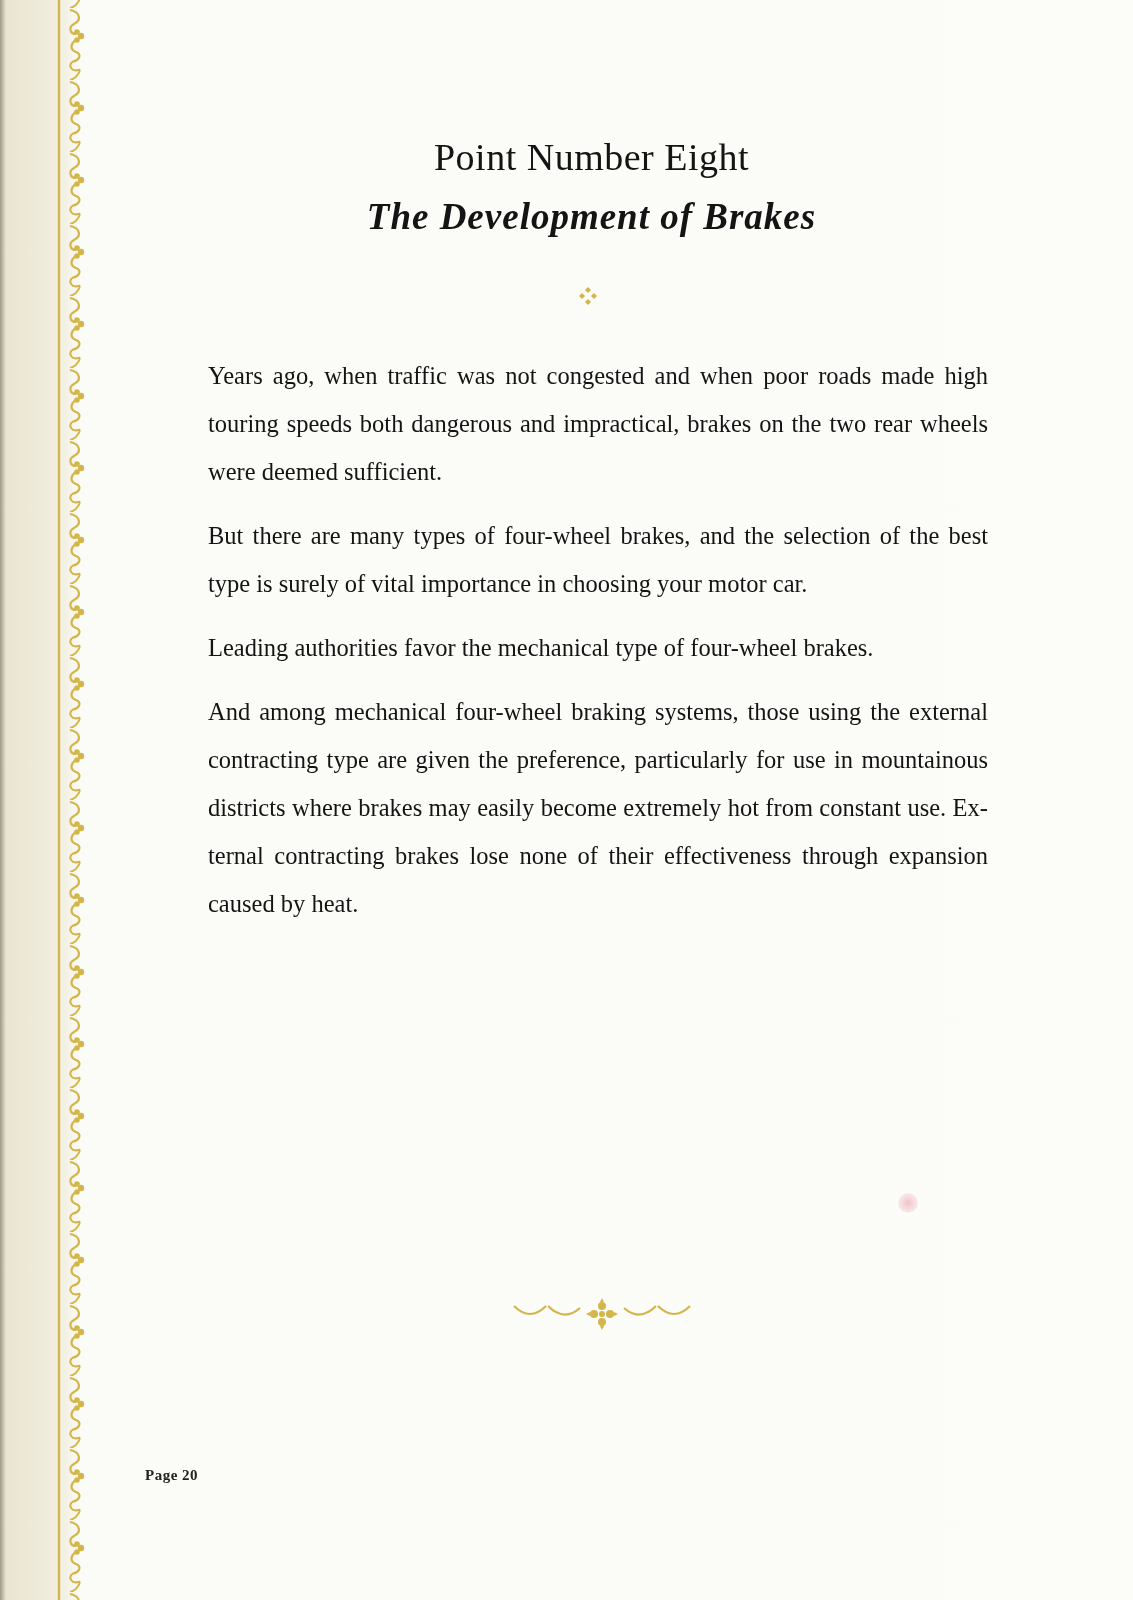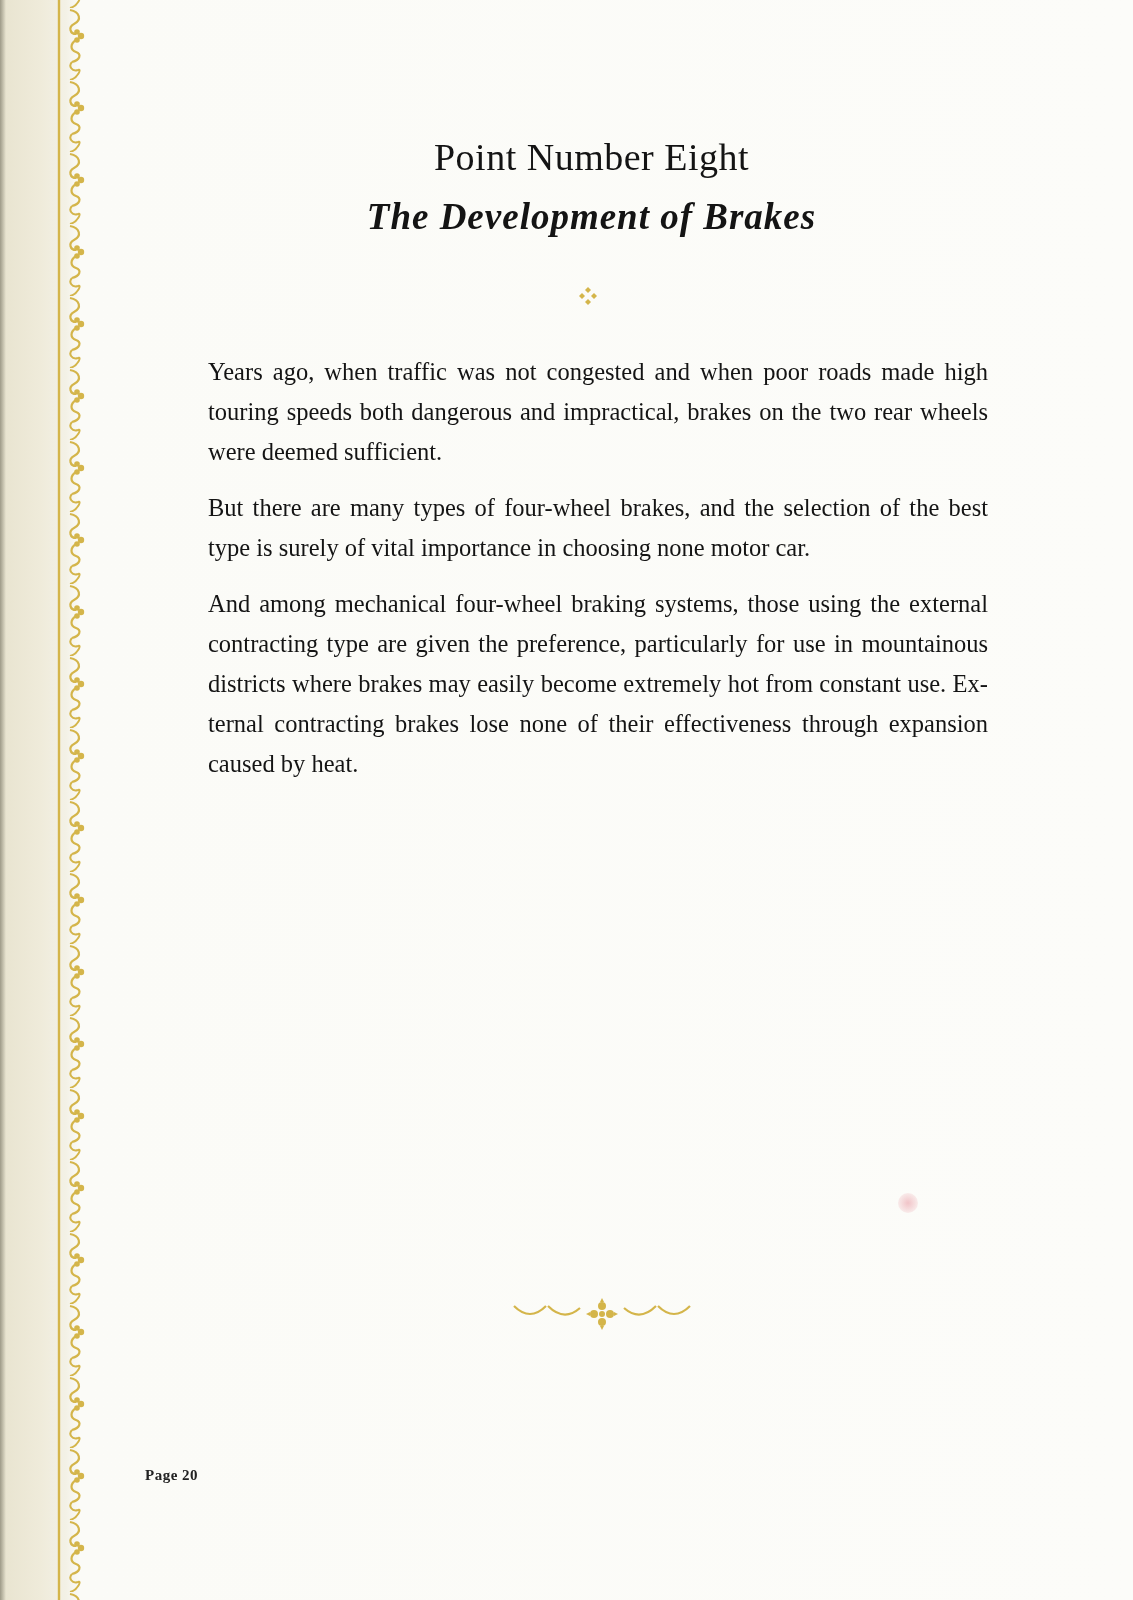--- a/index.html
+++ b/index.html
@@ -64,21 +64,21 @@
       top: 286px;
       width: 20px;
       height: 20px;
     }
     .body-text {
       position: absolute;
       left: 208px;
       top: 352px;
       width: 780px;
       font-size: 24.5px;
-      line-height: 40px;
+      line-height: 48px;
       text-align: justify;
     }
     .body-text p {
       margin: 0 0 16px 0;
     }
     .ornament-bottom {
       position: absolute;
       left: 512px;
       top: 1298px;
       width: 180px;
@@ -133,21 +133,22 @@
     <svg width="20" height="20" viewBox="0 0 20 20" xmlns="http://www.w3.org/2000/svg">
       <polygon points="10,1 13,4 10,7 7,4" fill="#d4b54a"></polygon>
       <polygon points="10,13 13,16 10,19 7,16" fill="#d4b54a"></polygon>
       <polygon points="4,7 7,10 4,13 1,10" fill="#d4b54a"></polygon>
       <polygon points="16,7 19,10 16,13 13,10" fill="#d4b54a"></polygon>
     </svg>
   </div>
 
   <div class="body-text">
     <p>Years ago, when traffic was not congested and when poor roads made high touring speeds both dangerous and imprac­tical, brakes on the two rear wheels were deemed sufficient.</p>
-    <p>But there are many types of four-wheel brakes, and the selection of the best type is surely of vital importance in choosing none motor car.</p>
+    <p>But there are many types of four-wheel brakes, and the selection of the best type is surely of vital importance in choosing your motor car.</p>
+    <p>Leading authorities favor the mechanical type of four-wheel brakes.</p>
     <p>And among mechanical four-wheel braking systems, those using the external contracting type are given the preference, particularly for use in mountainous districts where brakes may easily become extremely hot from constant use. Ex­ternal contracting brakes lose none of their effectiveness through expansion caused by heat.</p>
   </div>
 
   <div class="stain"></div>
 
   <div class="ornament-bottom">
     <svg width="180" height="40" viewBox="0 0 180 40" xmlns="http://www.w3.org/2000/svg">
       <path d="M2 8 Q18 24 34 8" fill="none" stroke="#d4b54a" stroke-width="2.2"></path>
       <path d="M36 8 Q52 24 68 10" fill="none" stroke="#d4b54a" stroke-width="2.2"></path>
       <path d="M112 10 Q128 24 144 8" fill="none" stroke="#d4b54a" stroke-width="2.2"></path>

